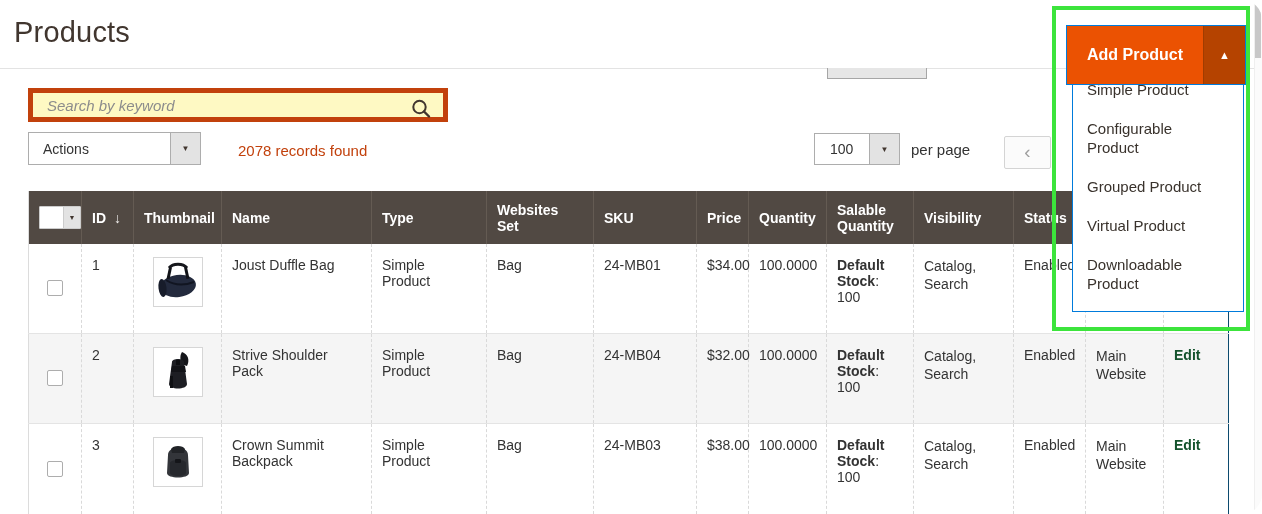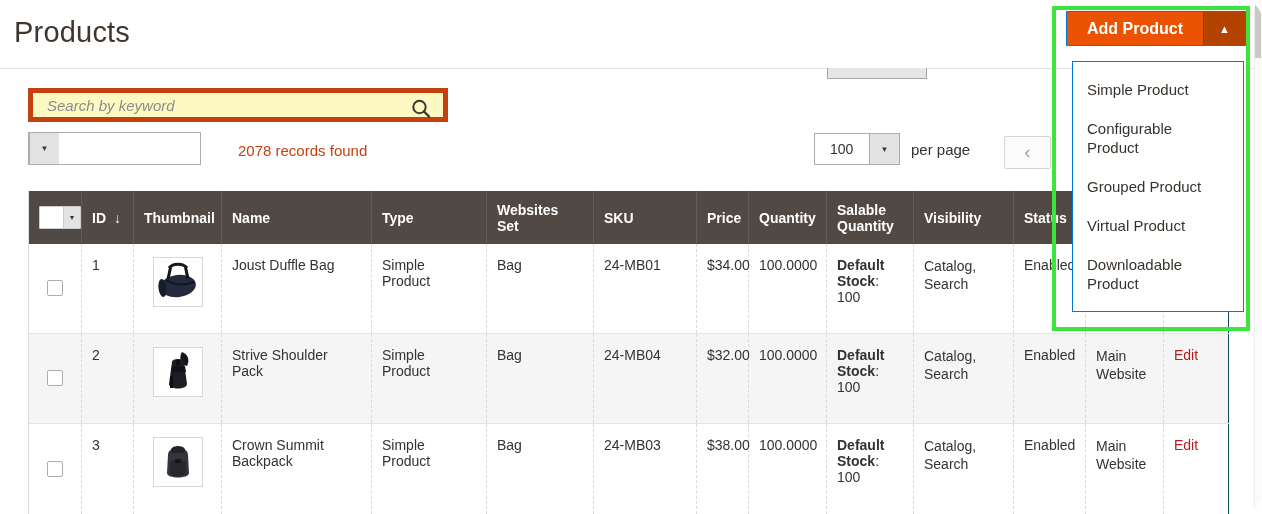--- a/index.html
+++ b/index.html
@@ -57,25 +57,25 @@
   .select-all { width:42px; height:23px; background:#fff; border:1px solid #cccccc; display:flex; border-radius:1px; }
   .select-all .sa-box { flex:1; background:#fff; }
   .select-all .sa-toggle { width:17px; border-left:1px solid #cccccc; background:#e3e3e3; display:flex; align-items:center; justify-content:center;
                            font-size:7px; color:#41362f; }
 
   .sort-arrow { font-weight:normal; font-size:14px; margin-left:8px; color:#f0eeec; }
 
   .thumb-box { width:50px; height:50px; border:1px solid #d6d6d6; background:#fff; margin:0 auto; display:flex; align-items:center; justify-content:center; }
 
   .salable-label { font-weight:bold; }
-  .edit-link { color:#b91c1c; text-decoration:none; }
+  .edit-link { color:#14532d; text-decoration:none;font-weight:bold; }
   .visibility-cell, .websites-cell { line-height:18px; }
 
   
-  .add-product { position:absolute; left:1066px; top:11px; width:180px; height:35px; border:1px solid #007bdb; display:flex; z-index:30; }
+  .add-product { position:absolute; left:1066px; top:25px; width:180px; height:60px; border:1px solid #007bdb; display:flex; z-index:30; }
   .add-product .main { flex:1; background:#eb5202; color:#fff; font-size:16px; font-weight:bold; display:flex; align-items:center; justify-content:center; }
   .add-product .toggle { width:42px; background:#b54300; color:#fff; display:flex; align-items:center; justify-content:center; font-size:11px; }
 
   
   .add-product-menu { position:absolute; left:1072px; top:61px; width:172px; height:251px; background:#fff; border:1px solid #007bdb;
                       z-index:25; padding:8px 0; list-style:none; }
   .add-product-menu li { padding:10px 18px 10px 14px; font-size:15px; color:#39322c; line-height:19px; cursor:pointer; }
 
   
   .annotation-box { position:absolute; left:1052px; top:6px; width:198px; height:325px; border:4px solid #3ce43c; z-index:60; pointer-events:none; }
@@ -98,20 +98,21 @@
     <input type="text" value="" placeholder="Search by keyword" style="">
     <button class="search-icon-btn">
       <svg width="22" height="22" viewBox="0 0 22 22">
         <circle cx="9.5" cy="9" r="6.2" fill="none" stroke="#41362f" stroke-width="2"></circle>
         <line x1="14" y1="13.5" x2="19" y2="18.5" stroke="#41362f" stroke-width="2.4" stroke-linecap="round"></line>
       </svg>
     </button>
   </div>
 
   <div class="actions-select">
+    <span class="select-label">Actions</span>
     <span class="select-toggle">
       <span>▼</span>
     </span>
   </div>
 
   <div class="records-found">2078 records found</div>
 
   <div class="pagesize-select">
     <span class="select-label">100</span>
     <span class="select-toggle">

